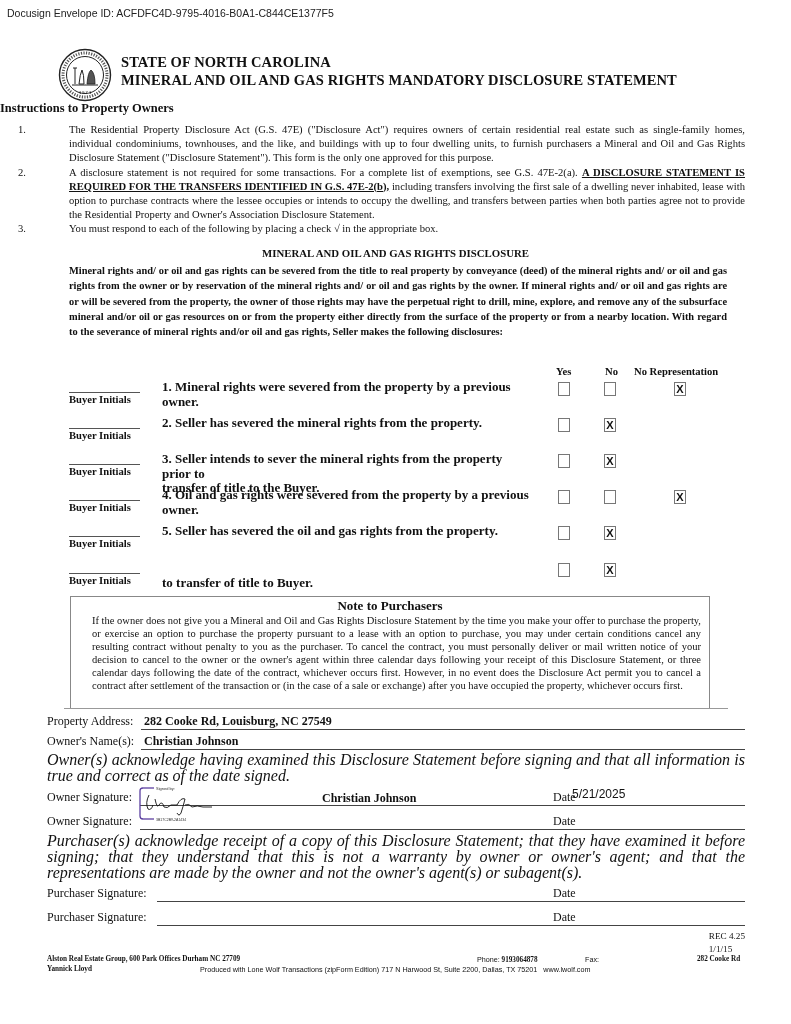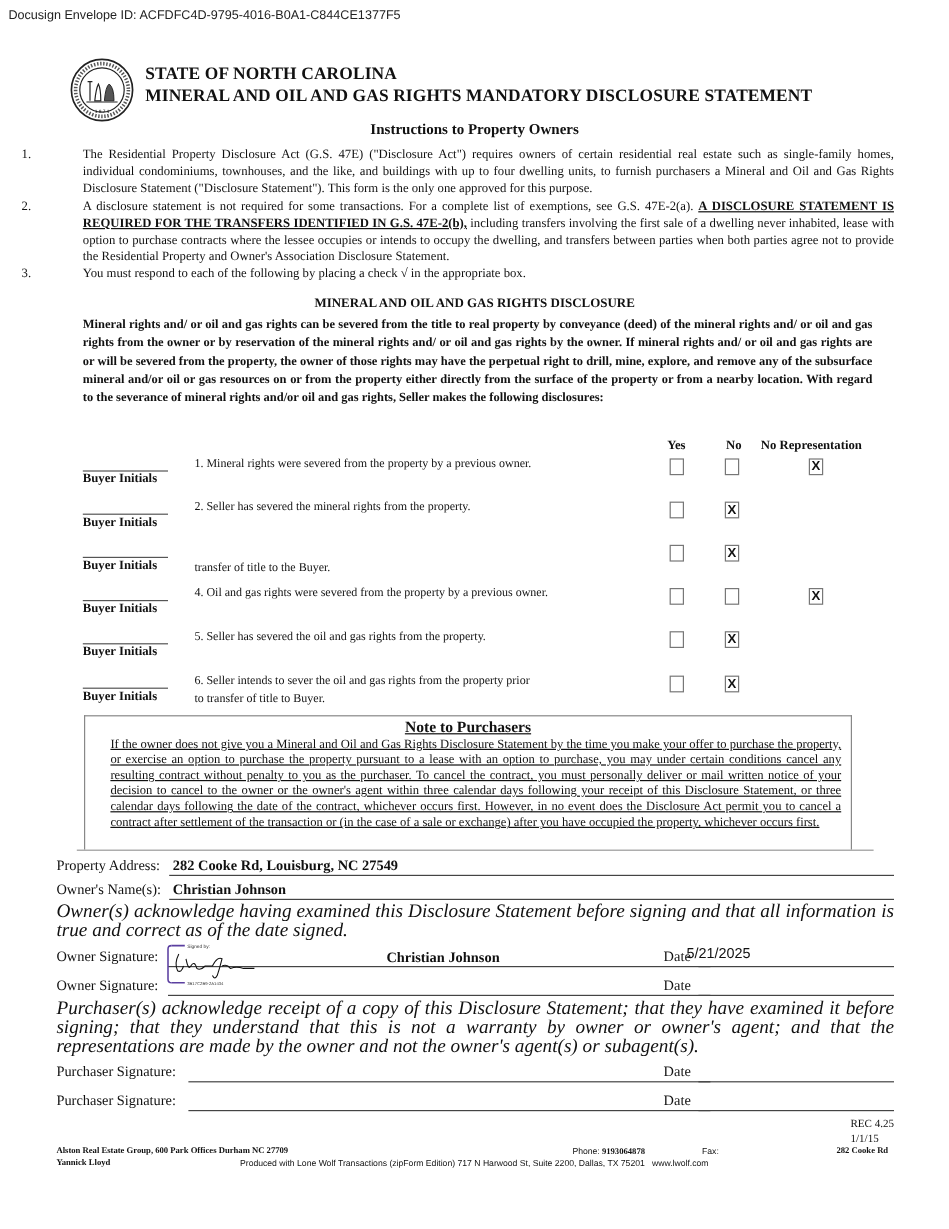--- a/index.html
+++ b/index.html
@@ -13,48 +13,48 @@
   }
   .seal {
     position: absolute; left: 58px; top: 48px; width: 54px; height: 54px;
   }
   .title1, .title2 {
     position: absolute; left: 121px; font-weight: bold; font-size: 14.5px; letter-spacing: 0.1px;
   }
   .title1 { top: 54px; }
   .title2 { top: 72px; }
   .instr-head {
-    position: absolute; left: 0; width: 791px; top: 101px; text-align: center;
+    position: absolute; left: 0; width: 791px; top: 101px; text-align: left;
     font-weight: bold; font-size: 12.5px;
   }
   .ol { position: absolute; left: 18px; width: 727px; font-size: 10.6px; line-height: 14.2px; }
   .ol .item { position: relative; padding-left: 51px; text-align: justify; }
   .ol .num { position: absolute; left: 0; }
   .u { text-decoration: underline; font-weight: bold; }
   .sec-head {
     position: absolute; left: 0; width: 791px; top: 247px; text-align: center;
     font-weight: bold; font-size: 10.8px;
   }
   .intro {
     position: absolute; left: 69px; width: 658px; top: 263px; font-weight: bold;
     font-size: 10.4px; line-height: 15.3px; text-align: justify;
   }
   .col-head { position: absolute; top: 366px; font-weight: bold; font-size: 10.6px; }
   .q-row { position: absolute; left: 0; width: 791px; height: 36px; }
   .initials-line { position: absolute; left: 69px; width: 71px; border-top: 1px solid #555; top: 12px; }
   .initials-label { position: absolute; left: 69px; top: 14px; font-weight: bold; font-size: 10.6px; }
-  .q-text { position: absolute; left: 162px; top: 0; width: 370px; font-weight: normal; font-size: 10px; line-height: 14.6px; }
+  .q-text { position: absolute; left: 162px; top: 0; width: 370px; font-weight: bold; font-size: 13px; line-height: 14.6px; }
   .box {
     position: absolute; width: 10px; height: 12px; border: 1px solid #777; top: 2px;
     font-family: "Liberation Sans", "DejaVu Sans", sans-serif; font-size: 11px; font-weight: bold;
     line-height: 12px; text-align: center; background: #fff;
   }
   .note-box {
     position: absolute; left: 70px; top: 596px; width: 638px; height: 111px;
-    border: 1px solid #888; border-bottom: none; text-decoration: underline;
+    border: 1px solid #888; border-bottom: none;
   }
   .note-title { text-align: center; font-weight: bold; font-size: 13px; margin-top: 1px; }
   .note-text { padding: 0 8px 0 21px; font-size: 10.5px; line-height: 13.1px; text-align: justify; }
   .field-row { position: absolute; left: 47px; width: 698px; font-size: 12px; text-align: center; }
   .field-label { position: absolute; left: 0; top: 0; }
   .field-line { position: absolute; border-bottom: 1px solid #444; }
   .field-val { position: absolute; font-weight: bold; font-size: 12px; }
   .italic { position: absolute; left: 47px; width: 698px; font-style: italic; font-size: 16px; line-height: 15.8px; text-align: justify; }
   .footer-right { position: absolute; right: 46px; font-size: 9.2px; line-height: 12.5px; }
   .foot-small { position: absolute; font-size: 7.2px; }
@@ -117,21 +117,21 @@
   <div class="initials-line"></div>
   <div class="initials-label">Buyer Initials</div>
   <div class="q-text"><span>2. Seller has severed the mineral rights from the property.</span><br><span></span></div>
   <div class="box" style="left:558px"></div>
   <div class="box" style="left:604px">X</div>
 </div>
 
 <div class="q-row" style="top:452px">
   <div class="initials-line"></div>
   <div class="initials-label">Buyer Initials</div>
-  <div class="q-text"><br><span>transfer of title to the Buyer.</span></div>
+  <div class="q-text"><span>3. Seller intends to sever the mineral rights from the property prior to</span><br><span>transfer of title to the Buyer.</span></div>
   <div class="box" style="left:558px"></div>
   <div class="box" style="left:604px">X</div>
 </div>
 
 <div class="q-row" style="top:488px">
   <div class="initials-line"></div>
   <div class="initials-label">Buyer Initials</div>
   <div class="q-text"><span>4. Oil and gas rights were severed from the property by a previous owner.</span><br><span></span></div>
   <div class="box" style="left:558px"></div>
   <div class="box" style="left:604px"></div>
@@ -142,21 +142,21 @@
   <div class="initials-line"></div>
   <div class="initials-label">Buyer Initials</div>
   <div class="q-text"><span>5. Seller has severed the oil and gas rights from the property.</span><br><span></span></div>
   <div class="box" style="left:558px"></div>
   <div class="box" style="left:604px">X</div>
 </div>
 
 <div class="q-row" style="top:561px">
   <div class="initials-line"></div>
   <div class="initials-label">Buyer Initials</div>
-  <div class="q-text"><span>6. Seller intends to sever the oil and gas rights from the property prior</span><br><span>to transfer of title to Buyer.</span></div>
+  <div class="q-text"><br><span>to transfer of title to Buyer.</span></div>
   <div class="box" style="left:558px"></div>
   <div class="box" style="left:604px">X</div>
 </div>
 
 <div class="note-box">
   <div class="note-title">Note to Purchasers</div>
   <div class="note-text">If the owner does not give you a Mineral and Oil and Gas Rights Disclosure Statement by the time you make your offer to purchase the property, or exercise an option to purchase the property pursuant to a lease with an option to purchase, you may under certain conditions cancel any resulting contract without penalty to you as the purchaser. To cancel the contract, you must personally deliver or mail written notice of your decision to cancel to the owner or the owner's agent within three calendar days following your receipt of this Disclosure Statement, or three calendar days following the date of the contract, whichever occurs first. However, in no event does the Disclosure Act permit you to cancel a contract after settlement of the transaction or (in the case of a sale or exchange) after you have occupied the property, whichever occurs first.</div>
 </div>
 <div style="position:absolute;left:64px;top:708px;width:664px;border-top:1px solid #999;"></div>
 

